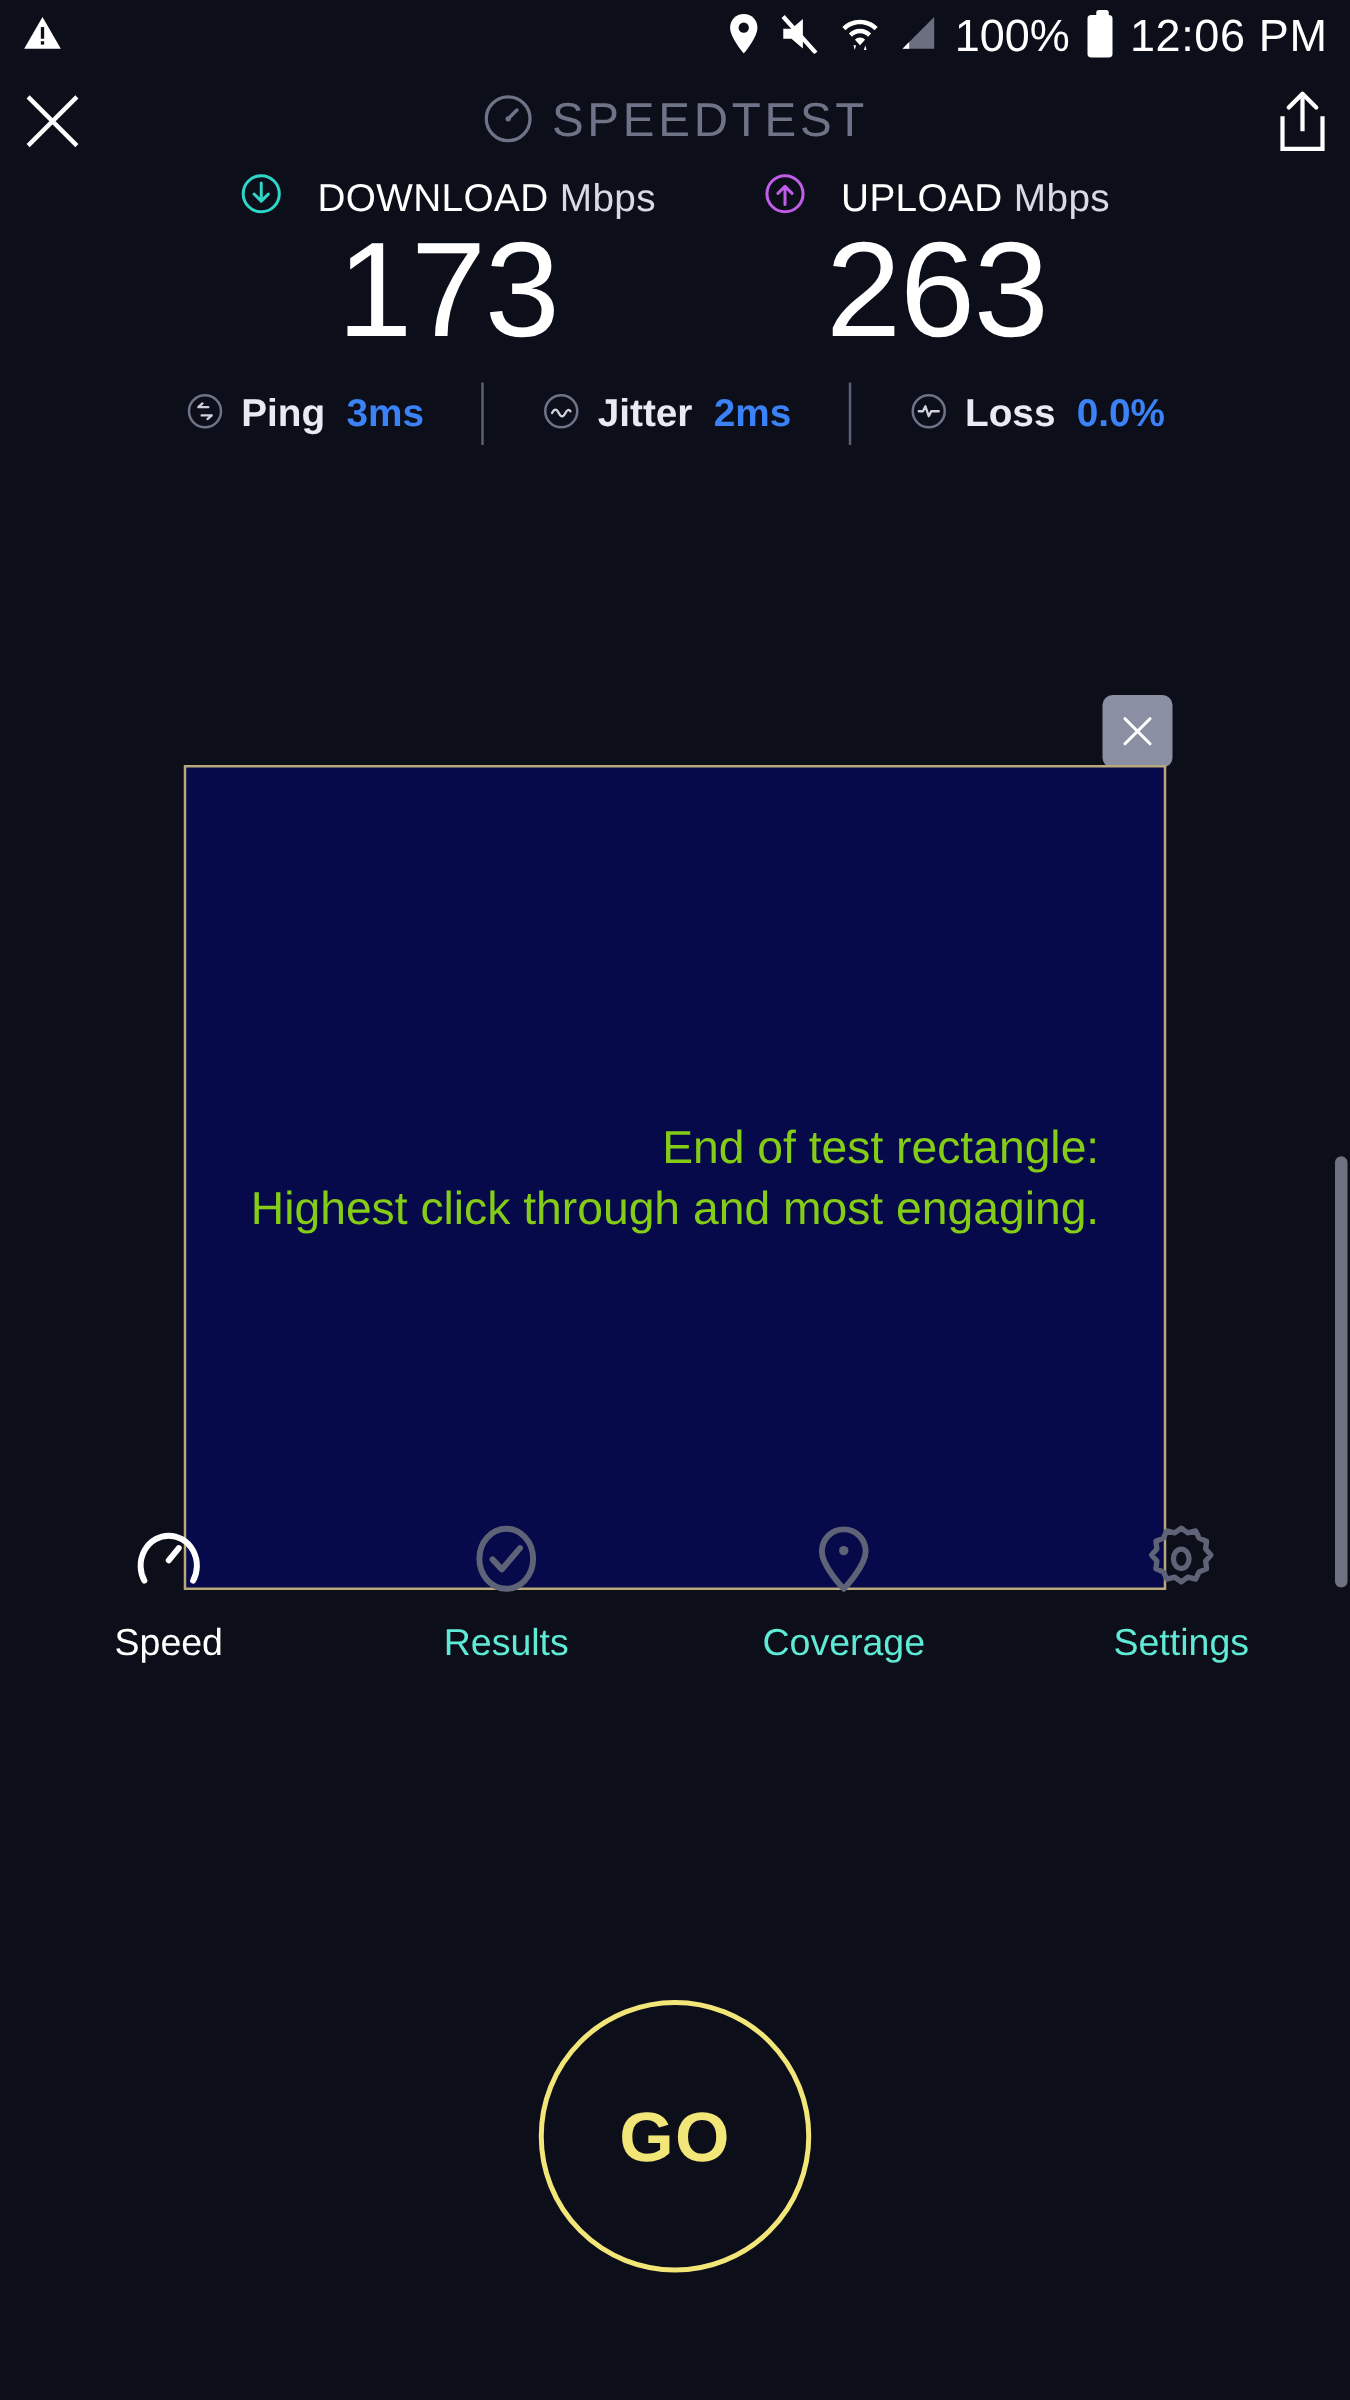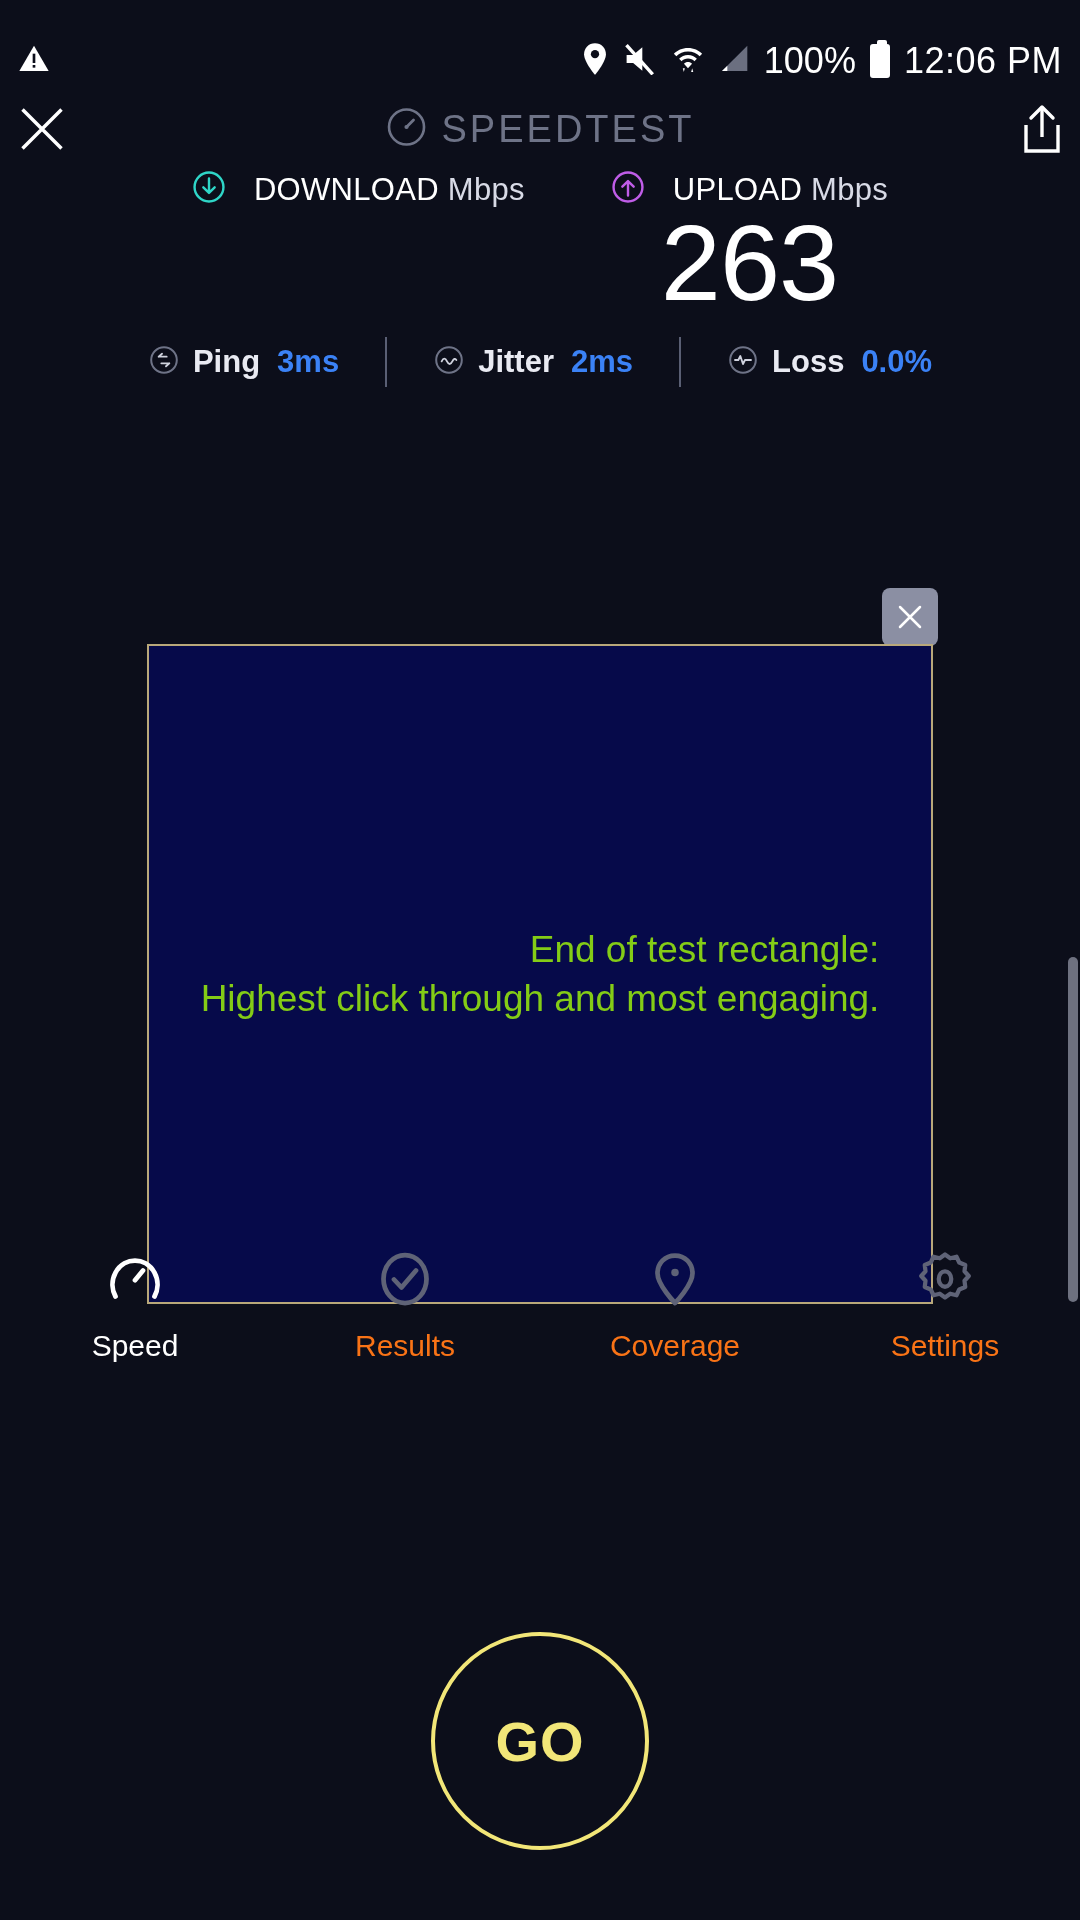--- a/index.html
+++ b/index.html
@@ -2,21 +2,21 @@
 <html><head>
 <meta charset="utf-8">
 <style>
   * { margin:0; padding:0; box-sizing:border-box; }
   html, body {
     width:1080px; height:1920px;
     background:#0c0e1a;
     font-family:"Liberation Sans", sans-serif;
     overflow:hidden;
   }
-  #app { position:relative; width:1080px; height:1365px; background:#0c0e1a;margin-top:32px; }
+  #app { position:relative; width:1080px; height:1365px; background:#0c0e1a; }
 
   
   .statusbar {
     position:absolute; top:0; left:0; width:1080px; height:58px;
     display:flex; align-items:center; padding:0 18px;
   }
   .sb-left { display:flex; align-items:center; gap:14px; }
   .sb-right { margin-left:auto; display:flex; align-items:center; gap:14px; }
   .sb-ico { display:block; }
   .sb-time {
@@ -124,21 +124,21 @@
     display:flex; align-items:flex-start; padding-top:22px;
   }
   .nav-item {
     flex:1; display:flex; flex-direction:column; align-items:center; gap:16px;
     cursor:pointer;
   }
   .nav-label {
     font-size:30px; font-family:"Liberation Sans", sans-serif;
   }
   .nav-item.active .nav-label { color:#ffffff; }
-  .nav-item .nav-label { color:#f97316; }
+  .nav-item .nav-label { color:#5eead4; }
 </style>
 </head>
 <body>
 
 <div id="app">
 
   <div class="statusbar">
     <div class="sb-left">
       <span class="sb-ico">
         <svg width="32" height="32" viewBox="0 0 24 24">
@@ -216,20 +216,21 @@
             <svg width="34" height="34" viewBox="0 0 24 24">
               <circle cx="12" cy="12" r="10.2" stroke="#2fd6c8" stroke-width="1.7" fill="none"></circle>
               <path d="M12 6 L12 16 M8 12.2 L12 16.2 L16 12.2" stroke="#2fd6c8" stroke-width="1.7" fill="none" stroke-linecap="round" stroke-linejoin="round"></path>
             </svg>
           </span>
           <span class="metric-label">
             <span>DOWNLOAD</span>
             <span class="unit">Mbps</span>
           </span>
         </div>
+        <div class="metric-value">173</div>
       </div>
 
       <div class="metric">
         <div class="metric-head">
           <span>
             <svg width="34" height="34" viewBox="0 0 24 24">
               <circle cx="12" cy="12" r="10.2" stroke="#c05de8" stroke-width="1.7" fill="none"></circle>
               <path d="M12 18 L12 8 M8 11.8 L12 7.8 L16 11.8" stroke="#c05de8" stroke-width="1.7" fill="none" stroke-linecap="round" stroke-linejoin="round"></path>
             </svg>
           </span>

